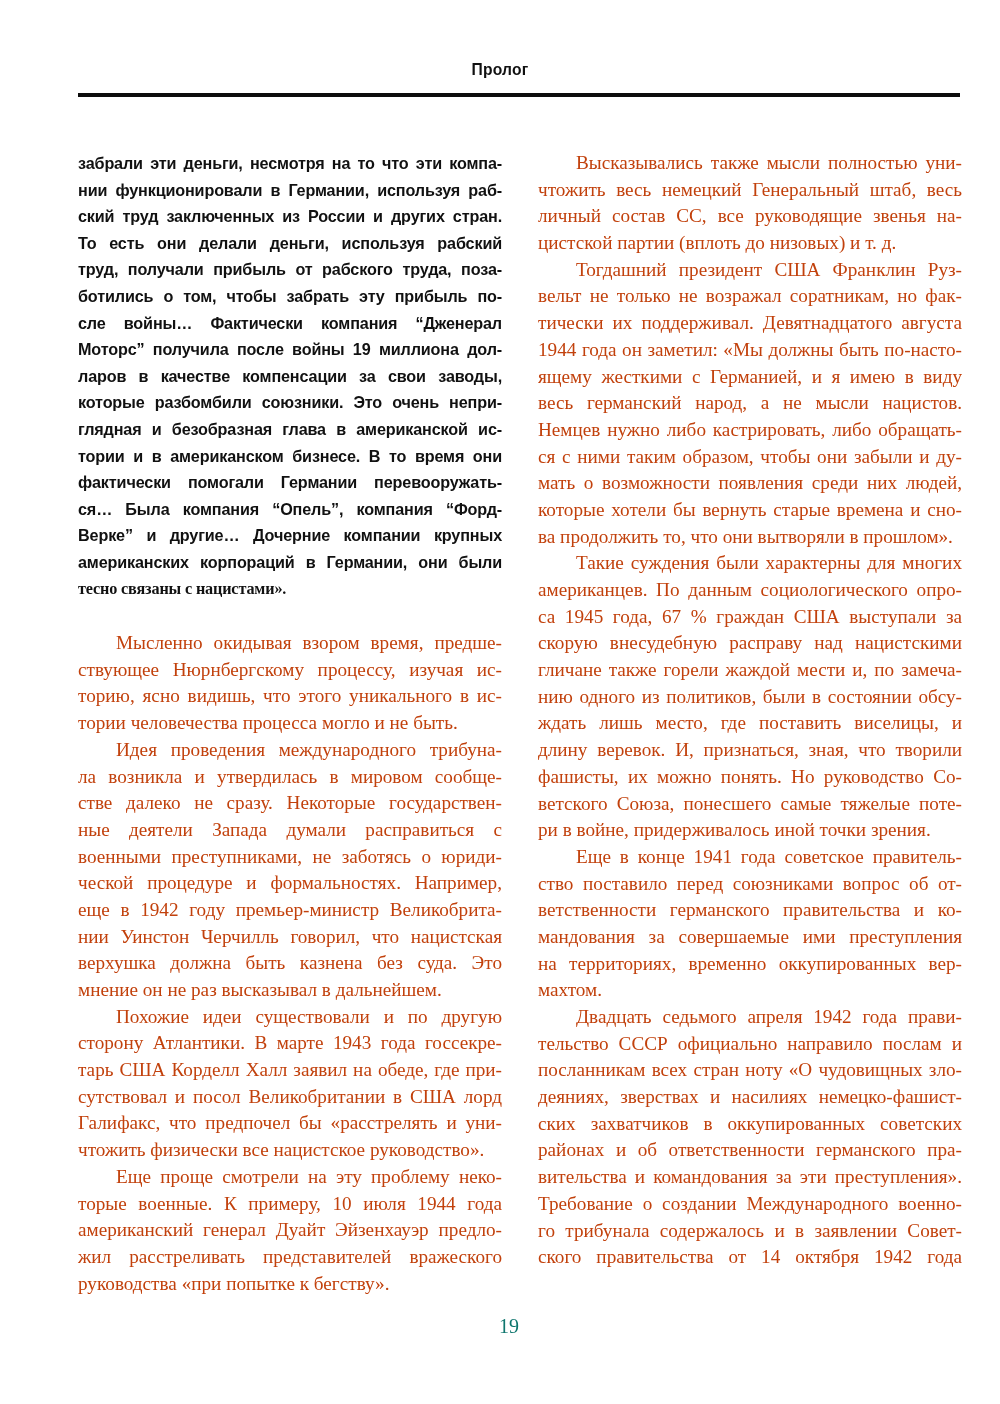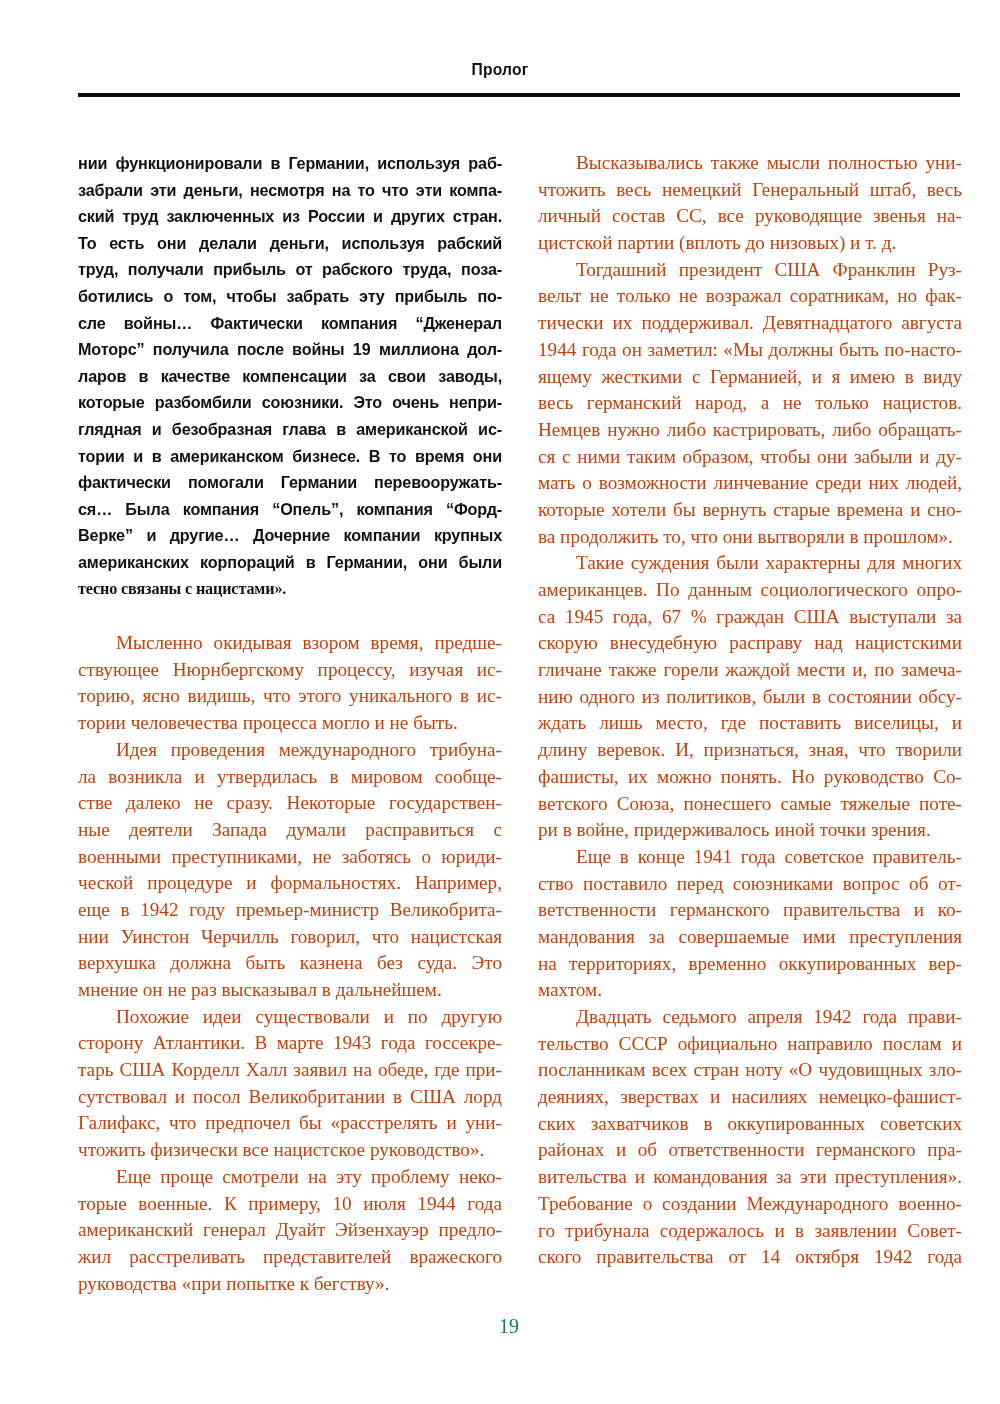--- a/index.html
+++ b/index.html
@@ -36,22 +36,22 @@
   }
 </style>
 </head>
 <body>
 
 <div class="running-head">Пролог</div>
 <div class="head-rule"></div>
 
 <div class="col col-left">
   <div class="quote" id="quote-block">
+      <span class="quote-line">забрали эти деньги, несмотря на то что эти компа-</span>
       <span class="quote-line">нии функционировали в Германии, используя раб-</span>
-      <span class="quote-line">забрали эти деньги, несмотря на то что эти компа-</span>
       <span class="quote-line">ский труд заключенных из России и других стран.</span>
       <span class="quote-line">То есть они делали деньги, используя рабский</span>
       <span class="quote-line">труд, получали прибыль от рабского труда, поза-</span>
       <span class="quote-line">ботились о том, чтобы забрать эту прибыль по-</span>
       <span class="quote-line">сле войны… Фактически компания “Дженерал</span>
       <span class="quote-line">Моторс” получила после войны 19 миллиона дол-</span>
       <span class="quote-line">ларов в качестве компенсации за свои заводы,</span>
       <span class="quote-line">которые разбомбили союзники. Это очень непри-</span>
       <span class="quote-line">глядная и безобразная глава в американской ис-</span>
       <span class="quote-line">тории и в американском бизнесе. В то время они</span>
@@ -106,24 +106,24 @@
         <span class="line">чтожить весь немецкий Генеральный штаб, весь</span>
         <span class="line">личный состав СС, все руководящие звенья на-</span>
         <span class="line last">цистской партии (вплоть до низовых) и т. д.</span>
       </div>
       <div>
         <span class="line indent">Тогдашний президент США Франклин Руз-</span>
         <span class="line">вельт не только не возражал соратникам, но фак-</span>
         <span class="line">тически их поддерживал. Девятнадцатого августа</span>
         <span class="line">1944 года он заметил: «Мы должны быть по-насто-</span>
         <span class="line">ящему жесткими с Германией, и я имею в виду</span>
-        <span class="line">весь германский народ, а не только нацистов.</span>
+        <span class="line">весь германский народ, а не мысли нацистов.</span>
         <span class="line">Немцев нужно либо кастрировать, либо обращать-</span>
         <span class="line">ся с ними таким образом, чтобы они забыли и ду-</span>
-        <span class="line">мать о возможности линчевание среди них людей,</span>
+        <span class="line">мать о возможности появления среди них людей,</span>
         <span class="line">которые хотели бы вернуть старые времена и сно-</span>
         <span class="line last">ва продолжить то, что они вытворяли в прошлом».</span>
       </div>
       <div>
         <span class="line indent">Такие суждения были характерны для многих</span>
         <span class="line">американцев. По данным социологического опро-</span>
         <span class="line">са 1945 года, 67 % граждан США выступали за</span>
         <span class="line">скорую внесудебную расправу над нацистскими</span>
         <span class="line">гличане также горели жаждой мести и, по замеча-</span>
         <span class="line">нию одного из политиков, были в состоянии обсу-</span>

